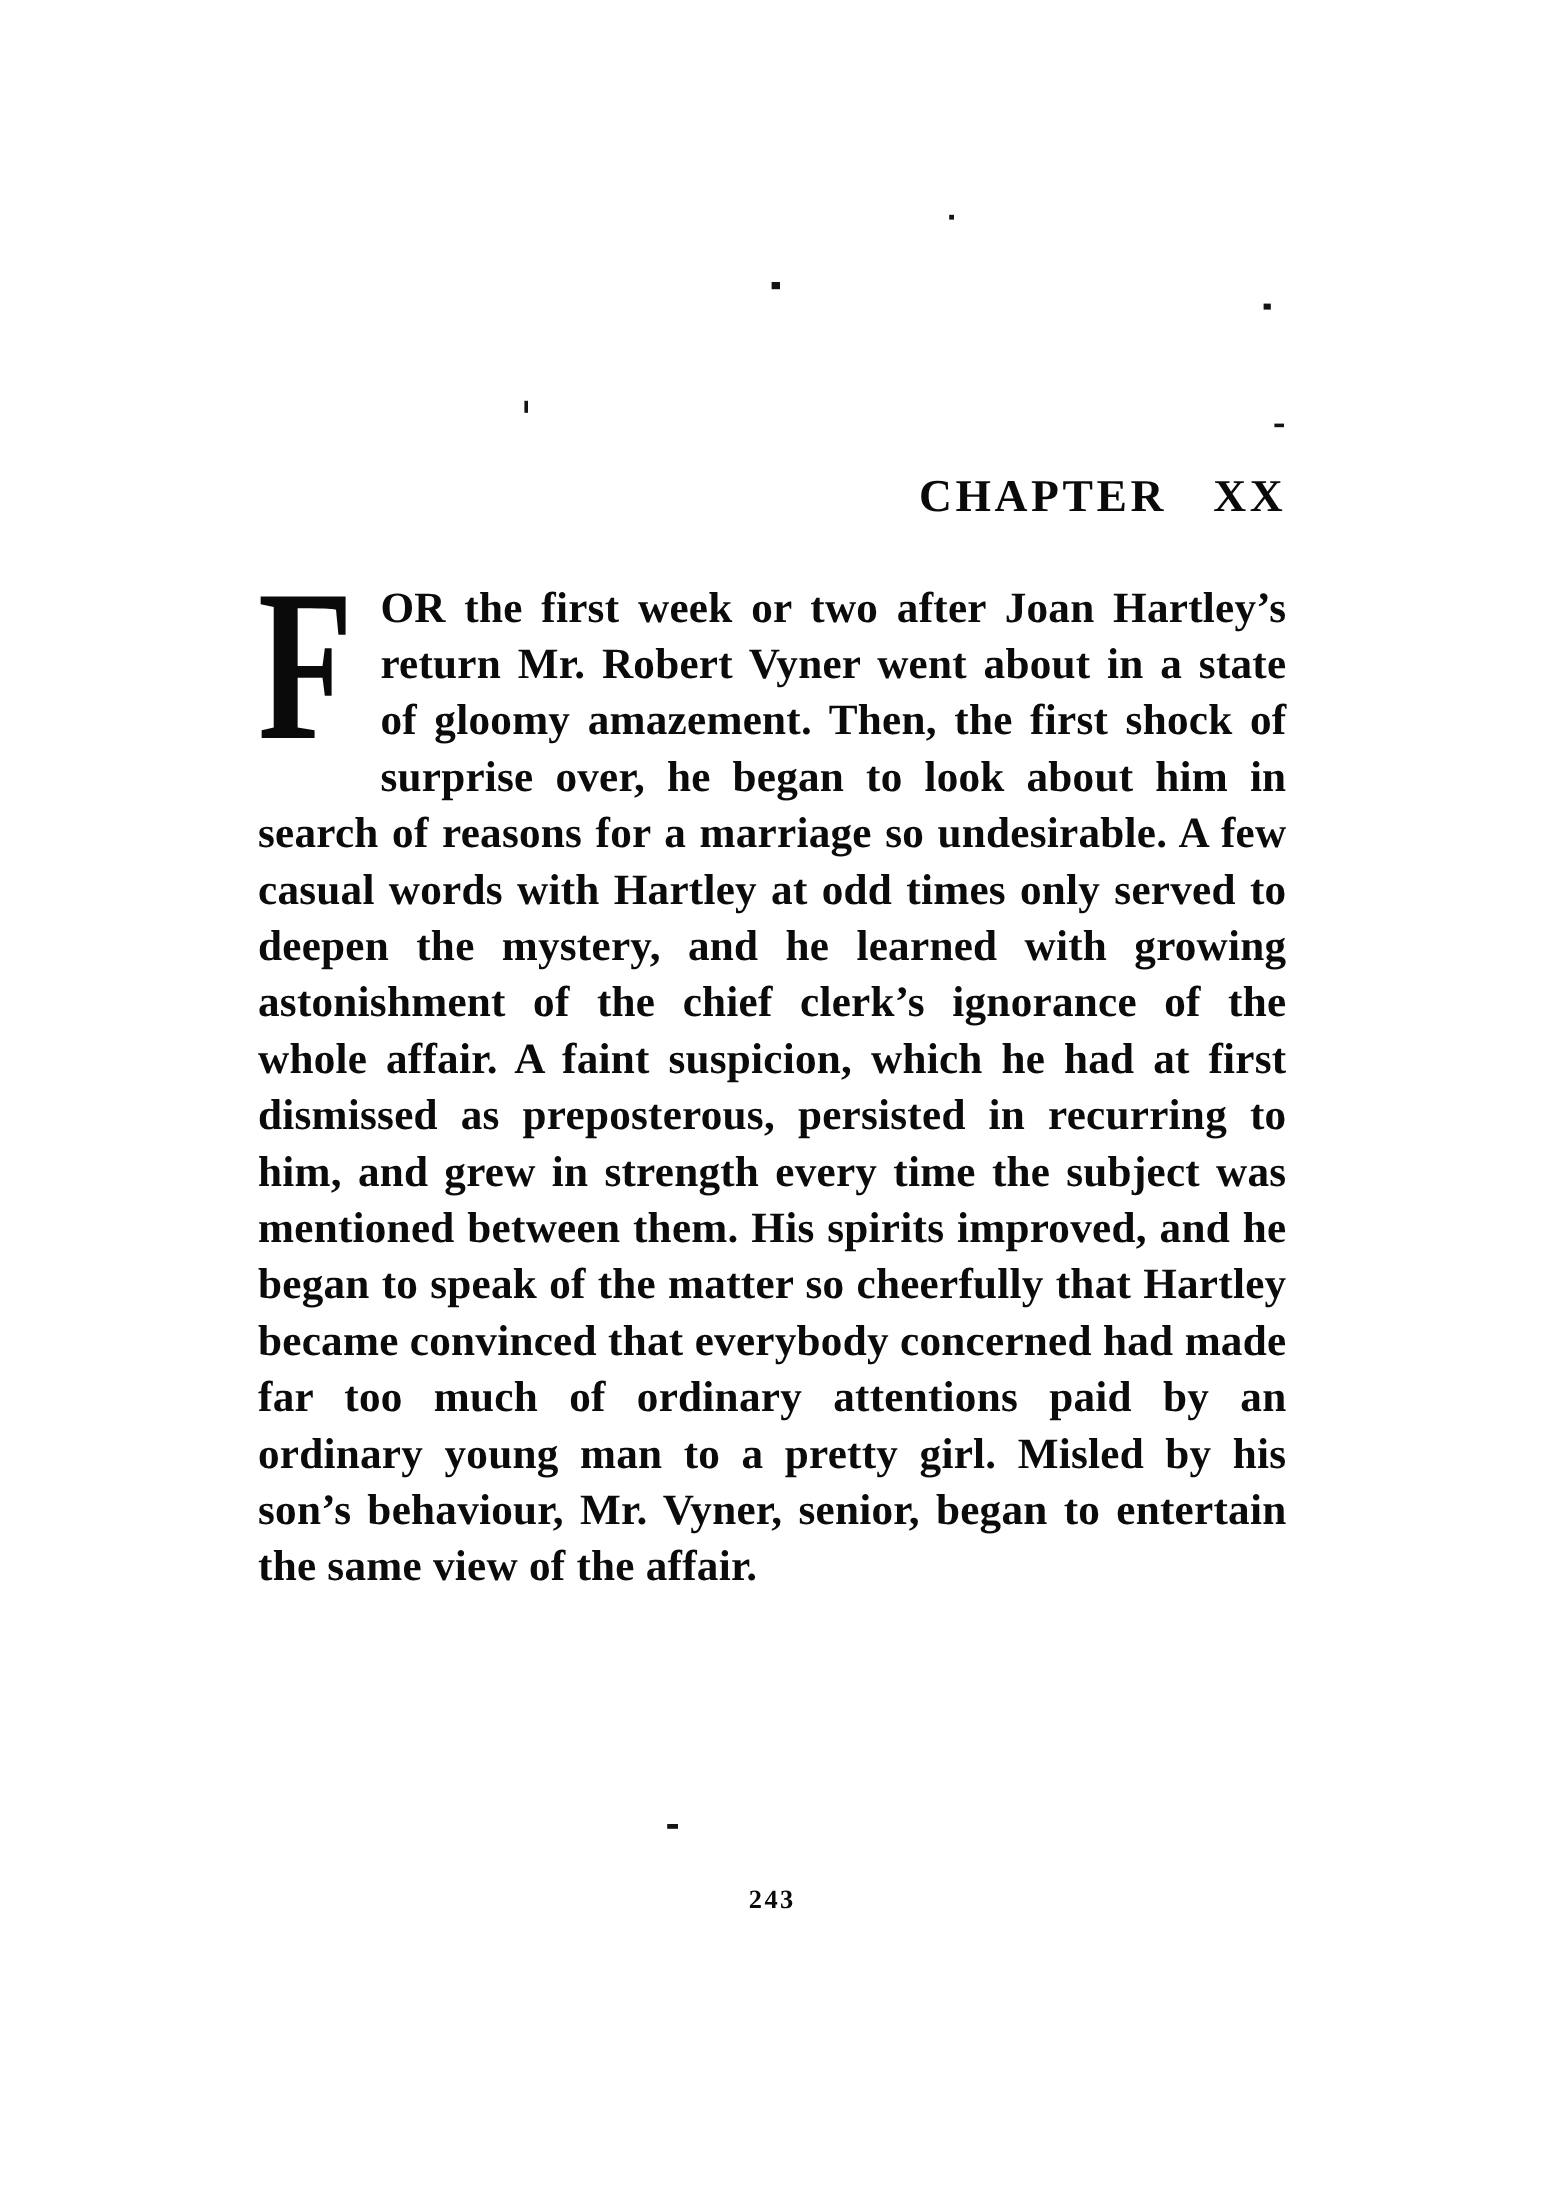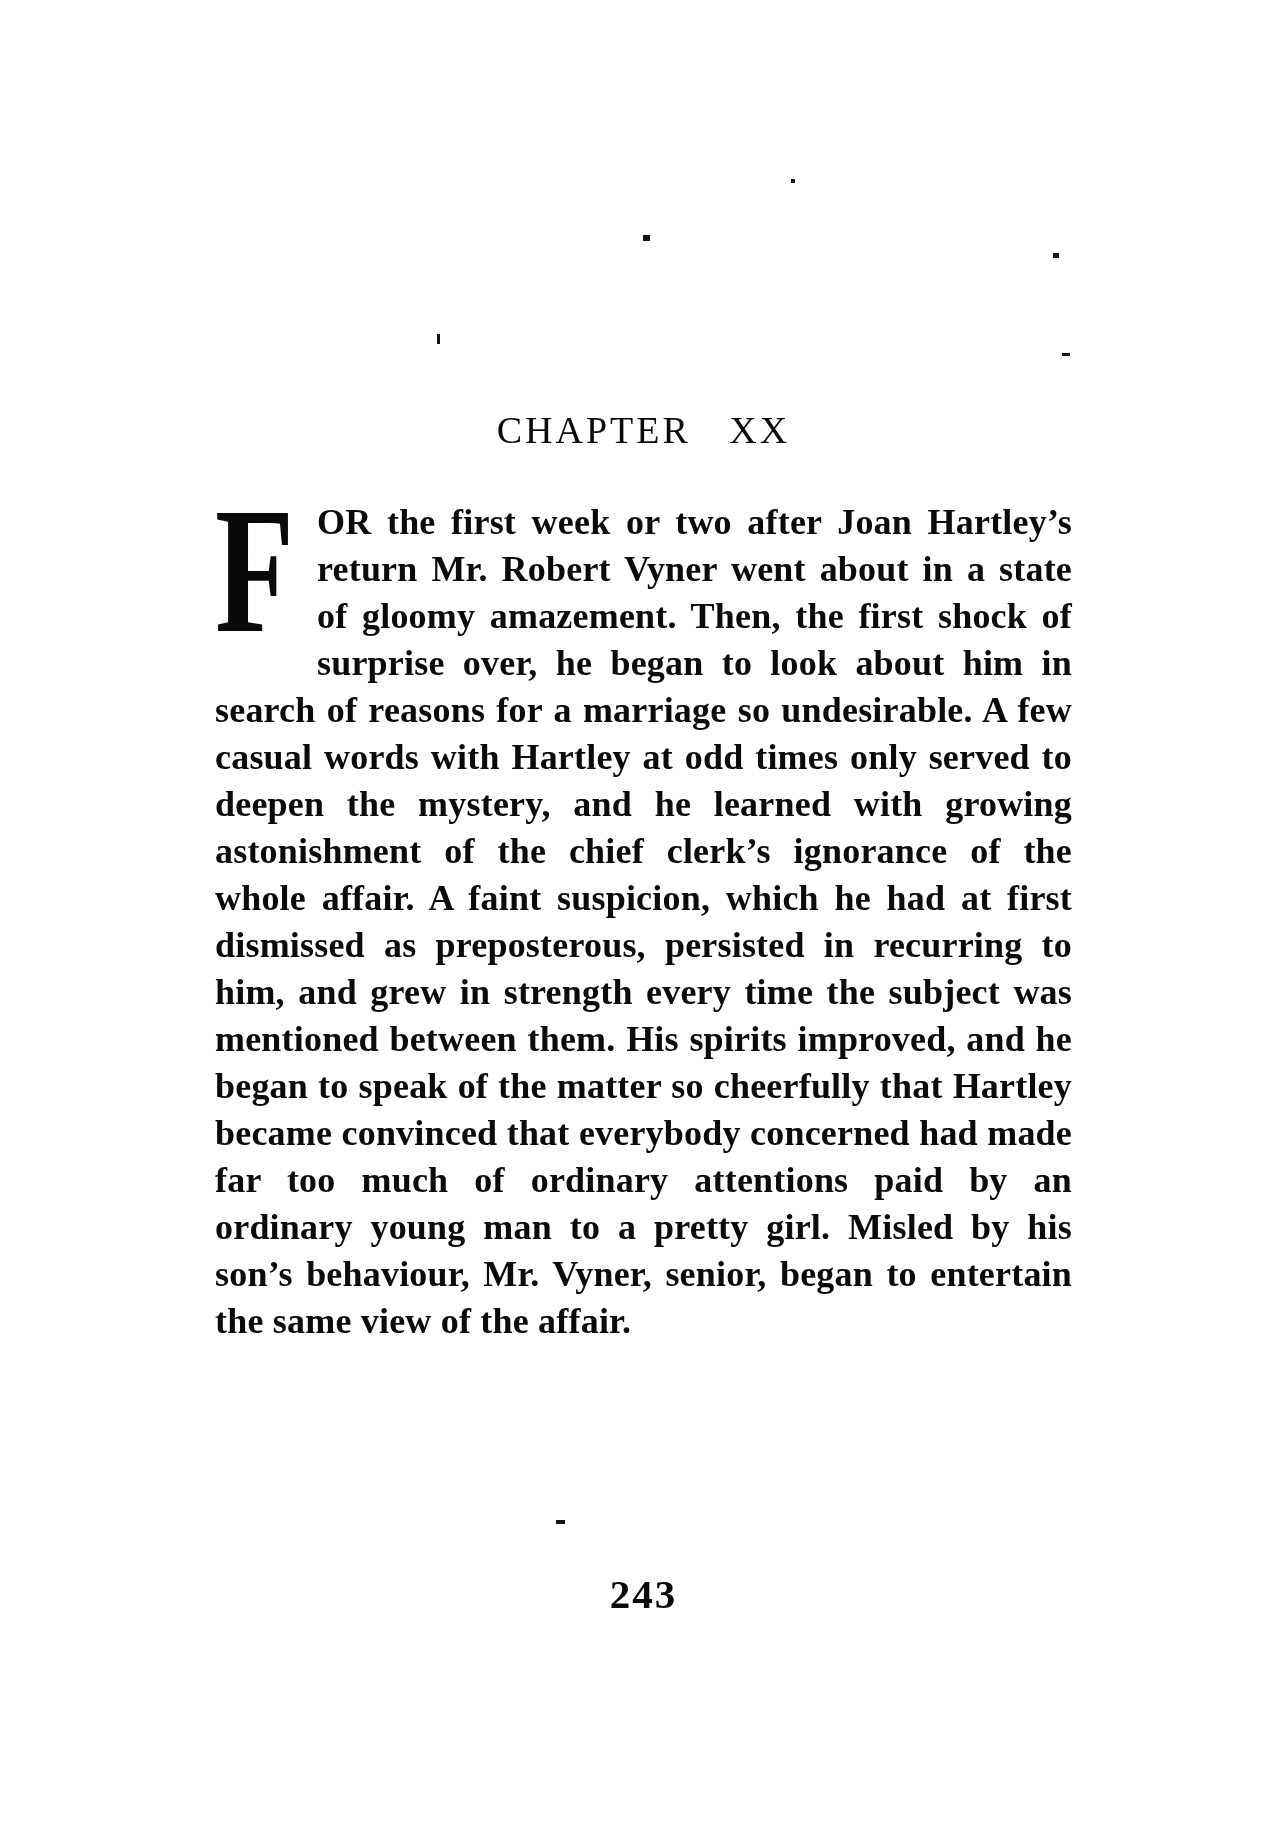--- a/index.html
+++ b/index.html
@@ -16,24 +16,24 @@
     font-family: "Liberation Serif", "DejaVu Serif", serif;
     color: #0b0b0b;
   }
   .content {
     position: absolute;
     left: 215px;
     top: 392px;
     width: 857px;
   }
   .chapter {
-    margin: 16px;
-    text-align: center;
+    margin: 0;
+    text-align: right;
     font-size: 38px;
-    font-weight: normal;
+    font-weight: bold;
     letter-spacing: 3px;
     word-spacing: 26px;
     color: #0a0a0a;
   }
   .body-text {
     margin-top: 47px;
     font-size: 36px;
     line-height: 47px;
     font-weight: bold;
     text-align: justify;
@@ -56,21 +56,21 @@
     transform: scaleX(0.72);
     transform-origin: 0 50%;
     color: #0a0a0a;
   }
   .page-number {
     position: absolute;
     left: 215px;
     top: 1570px;
     width: 857px;
     text-align: center;
-    font-size: 41px;
+    font-size: 22px;
     font-weight: bold;
     letter-spacing: 2px;
     color: #0a0a0a;
   }
   .speck {
     position: absolute;
     background: #141414;
   }
   .speck.s1 { left: 791px; top: 179px; width: 4px;  height: 4px; }
   .speck.s2 { left: 643px; top: 235px; width: 7px;  height: 6px; }

